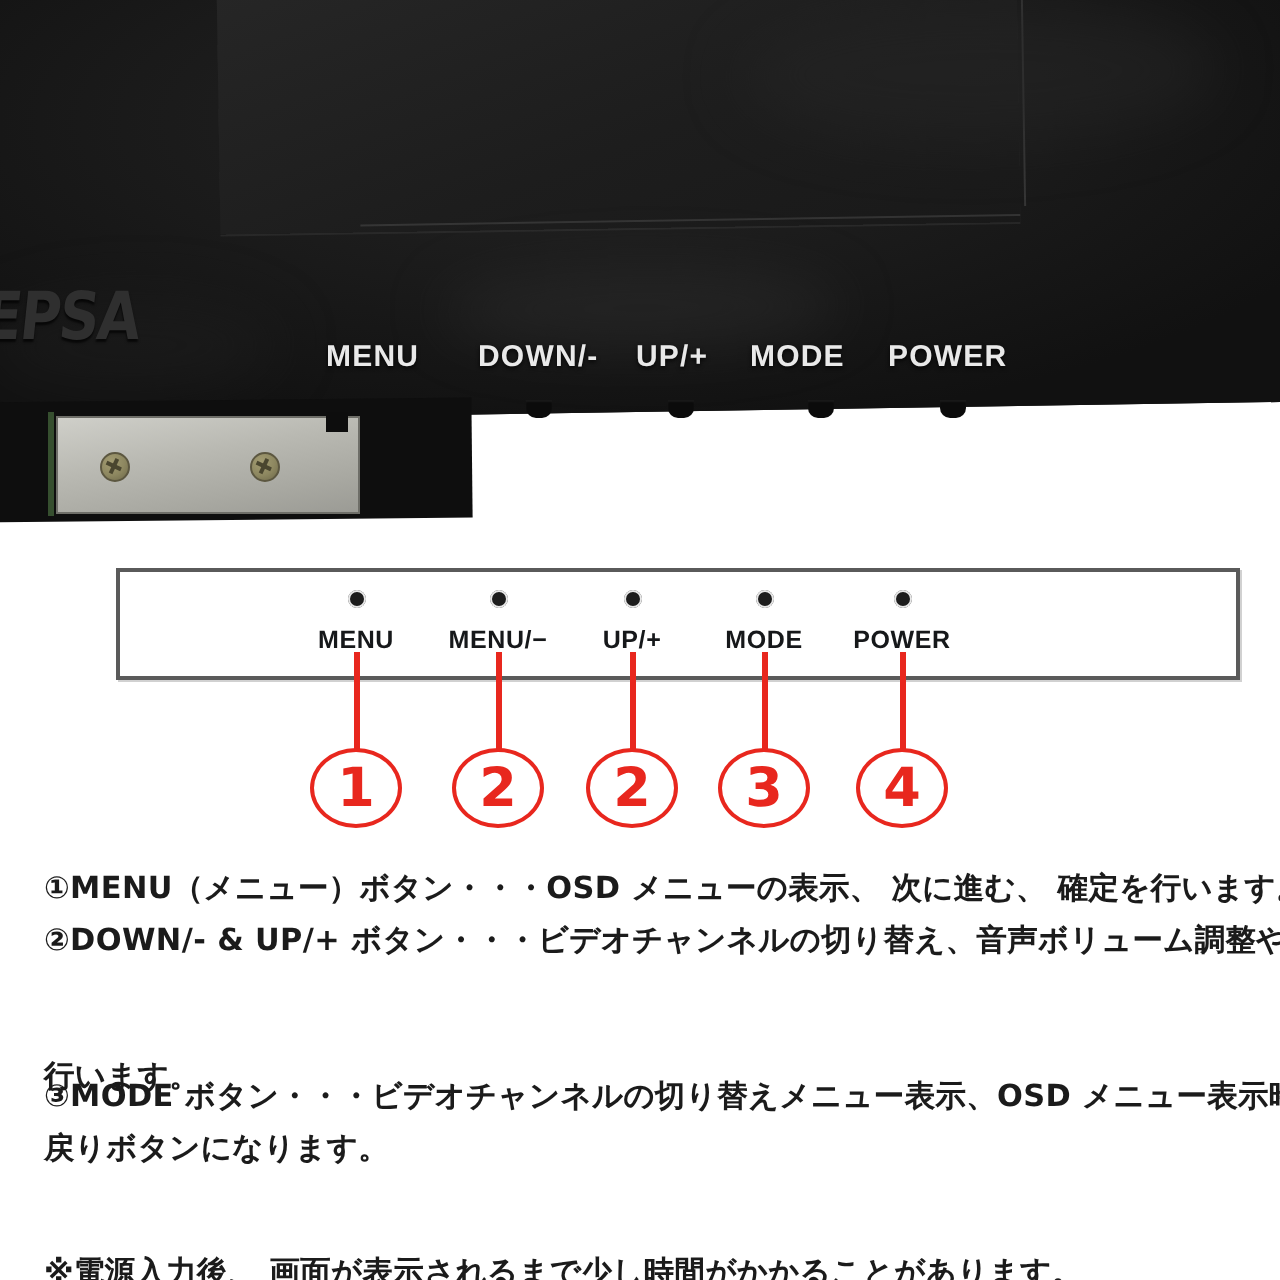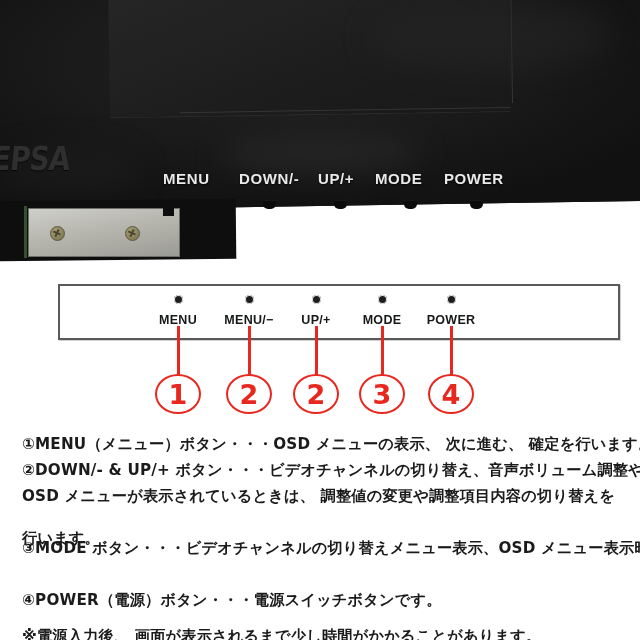--- a/index.html
+++ b/index.html
@@ -220,18 +220,17 @@
   <div class="numcircle" style="left:178px;top:106px;">1</div>
   <div class="numcircle" style="left:249px;top:106px;">2</div>
   <div class="numcircle" style="left:316px;top:106px;">2</div>
   <div class="numcircle" style="left:382px;top:106px;">3</div>
   <div class="numcircle" style="left:451px;top:106px;">4</div>
 </div>
 
 <div id="textblock">
   <div class="tline" style="top:8px;">①MENU（メニュー）ボタン・・・OSD メニューの表示、 次に進む、 確定を行います。</div>
   <div class="tline" style="top:34px;">②DOWN/- &amp; UP/+ ボタン・・・ビデオチャンネルの切り替え、音声ボリューム調整や、</div>
-  <div class="tline" style="top:60px;">OSD メニューが表示されているときは、 調整値の変更や調整項目内容の切り替えを</div>
   <div class="tline" style="top:102px;">行います。</div>
   <div class="tline" style="top:112px;">③MODE ボタン・・・ビデオチャンネルの切り替えメニュー表示、OSD メニュー表示時、</div>
-  <div class="tline" style="top:164px;">④POWER（電源）ボタン・・・電源スイッチボタンです。</div>
+  <div class="tline" style="top:138px;">戻りボタンになります。</div>
   <div class="tline" style="top:200px;text-align:center;">※電源入力後、 画面が表示されるまで少し時間がかかることがあります。</div>
 </div>
 
 </body></html>

